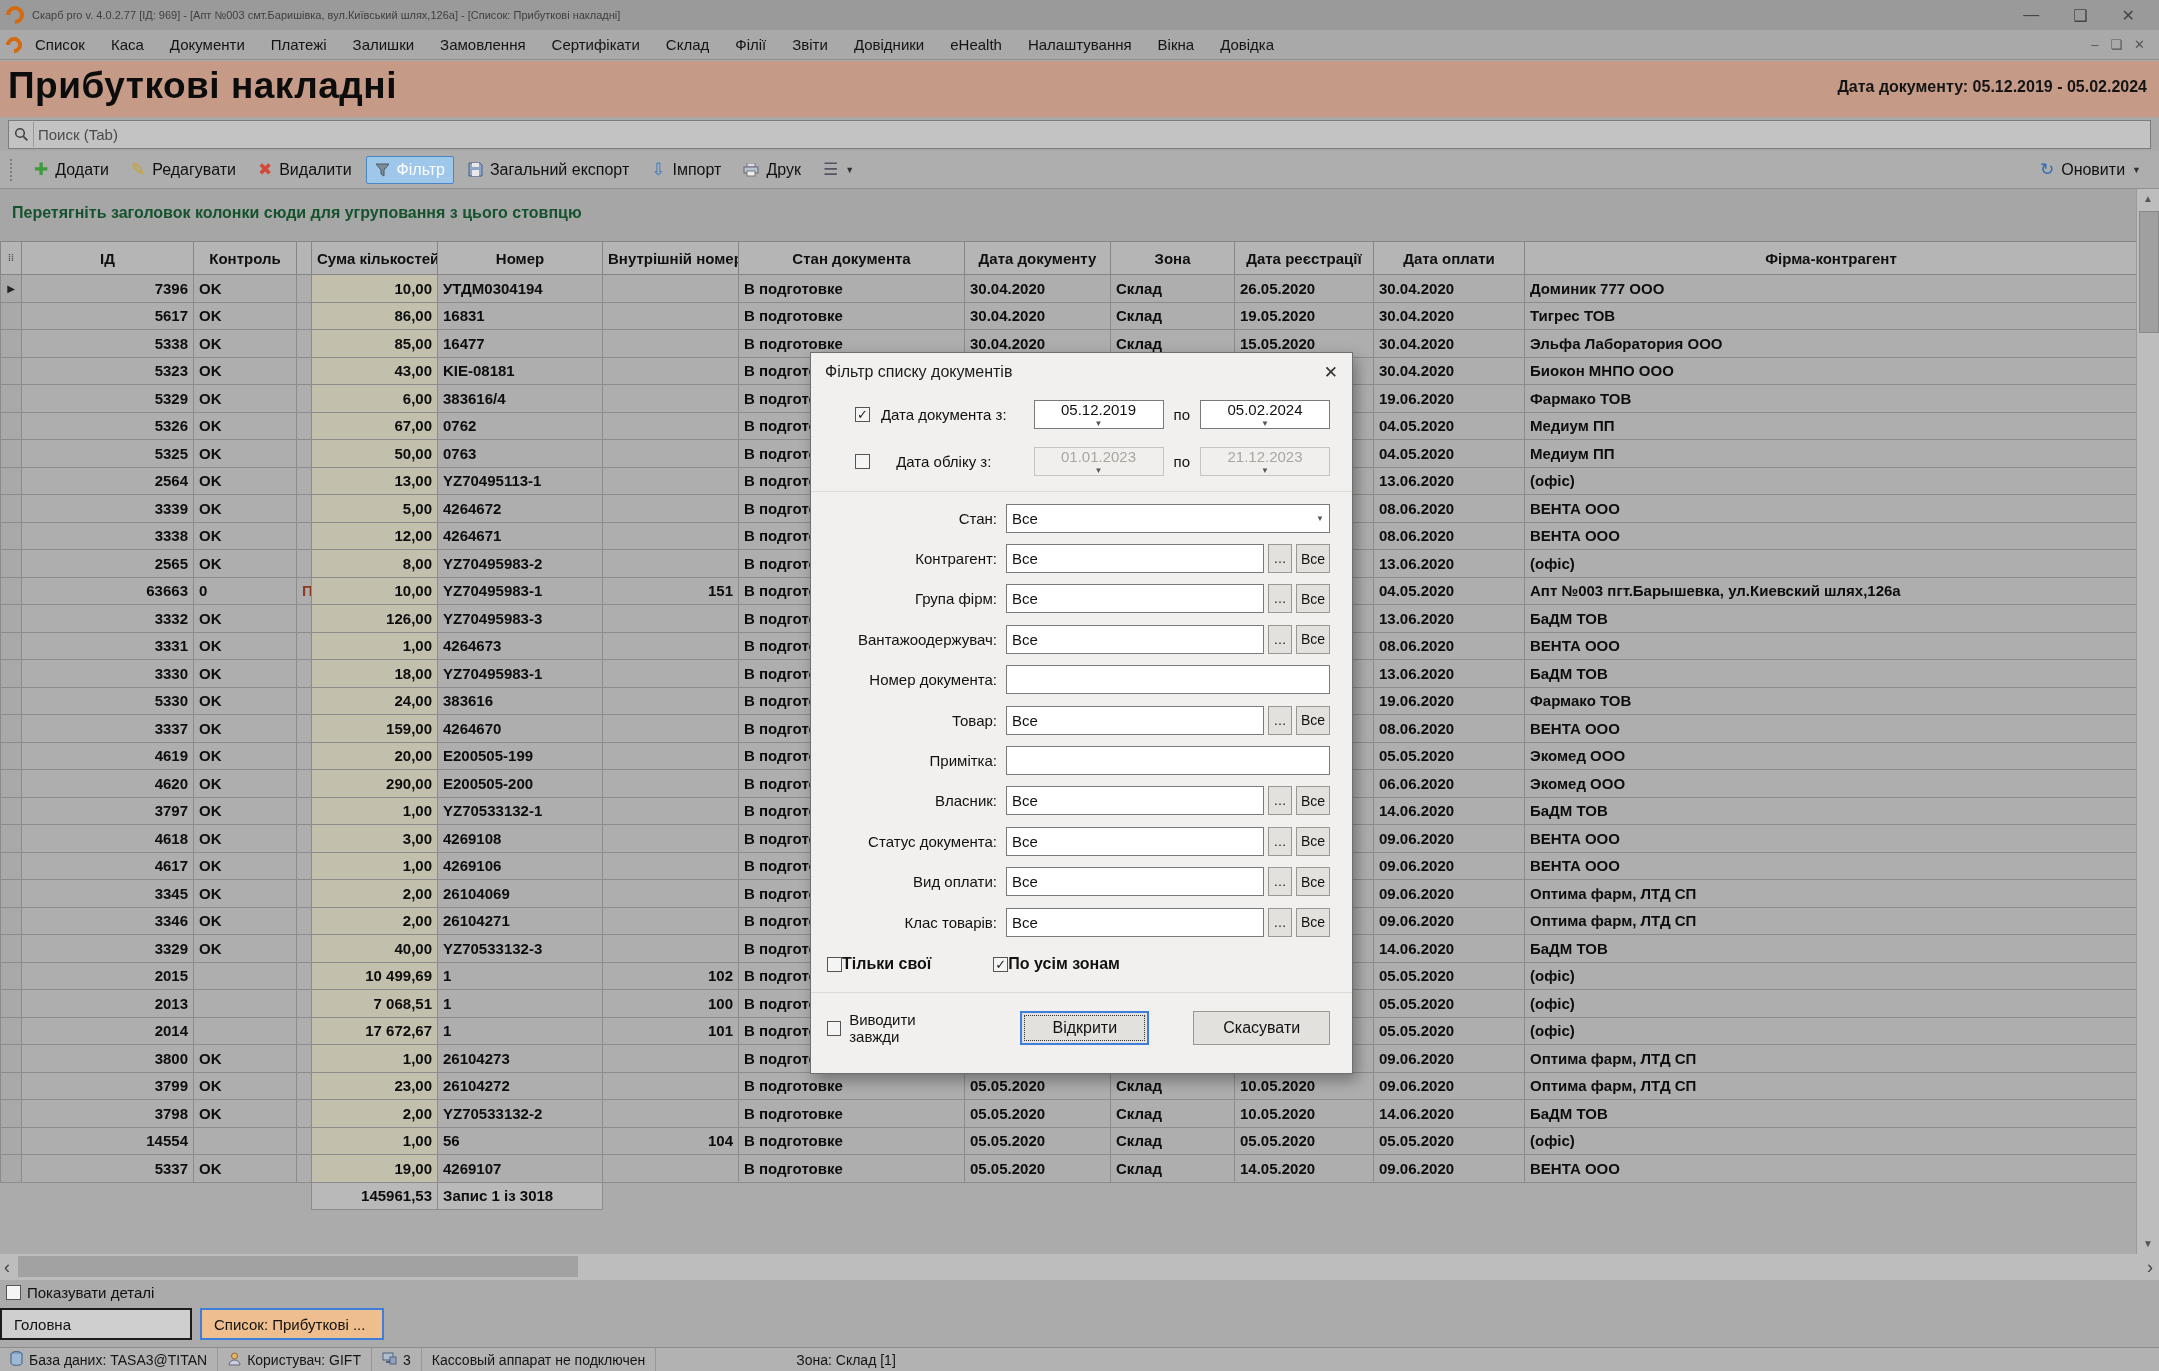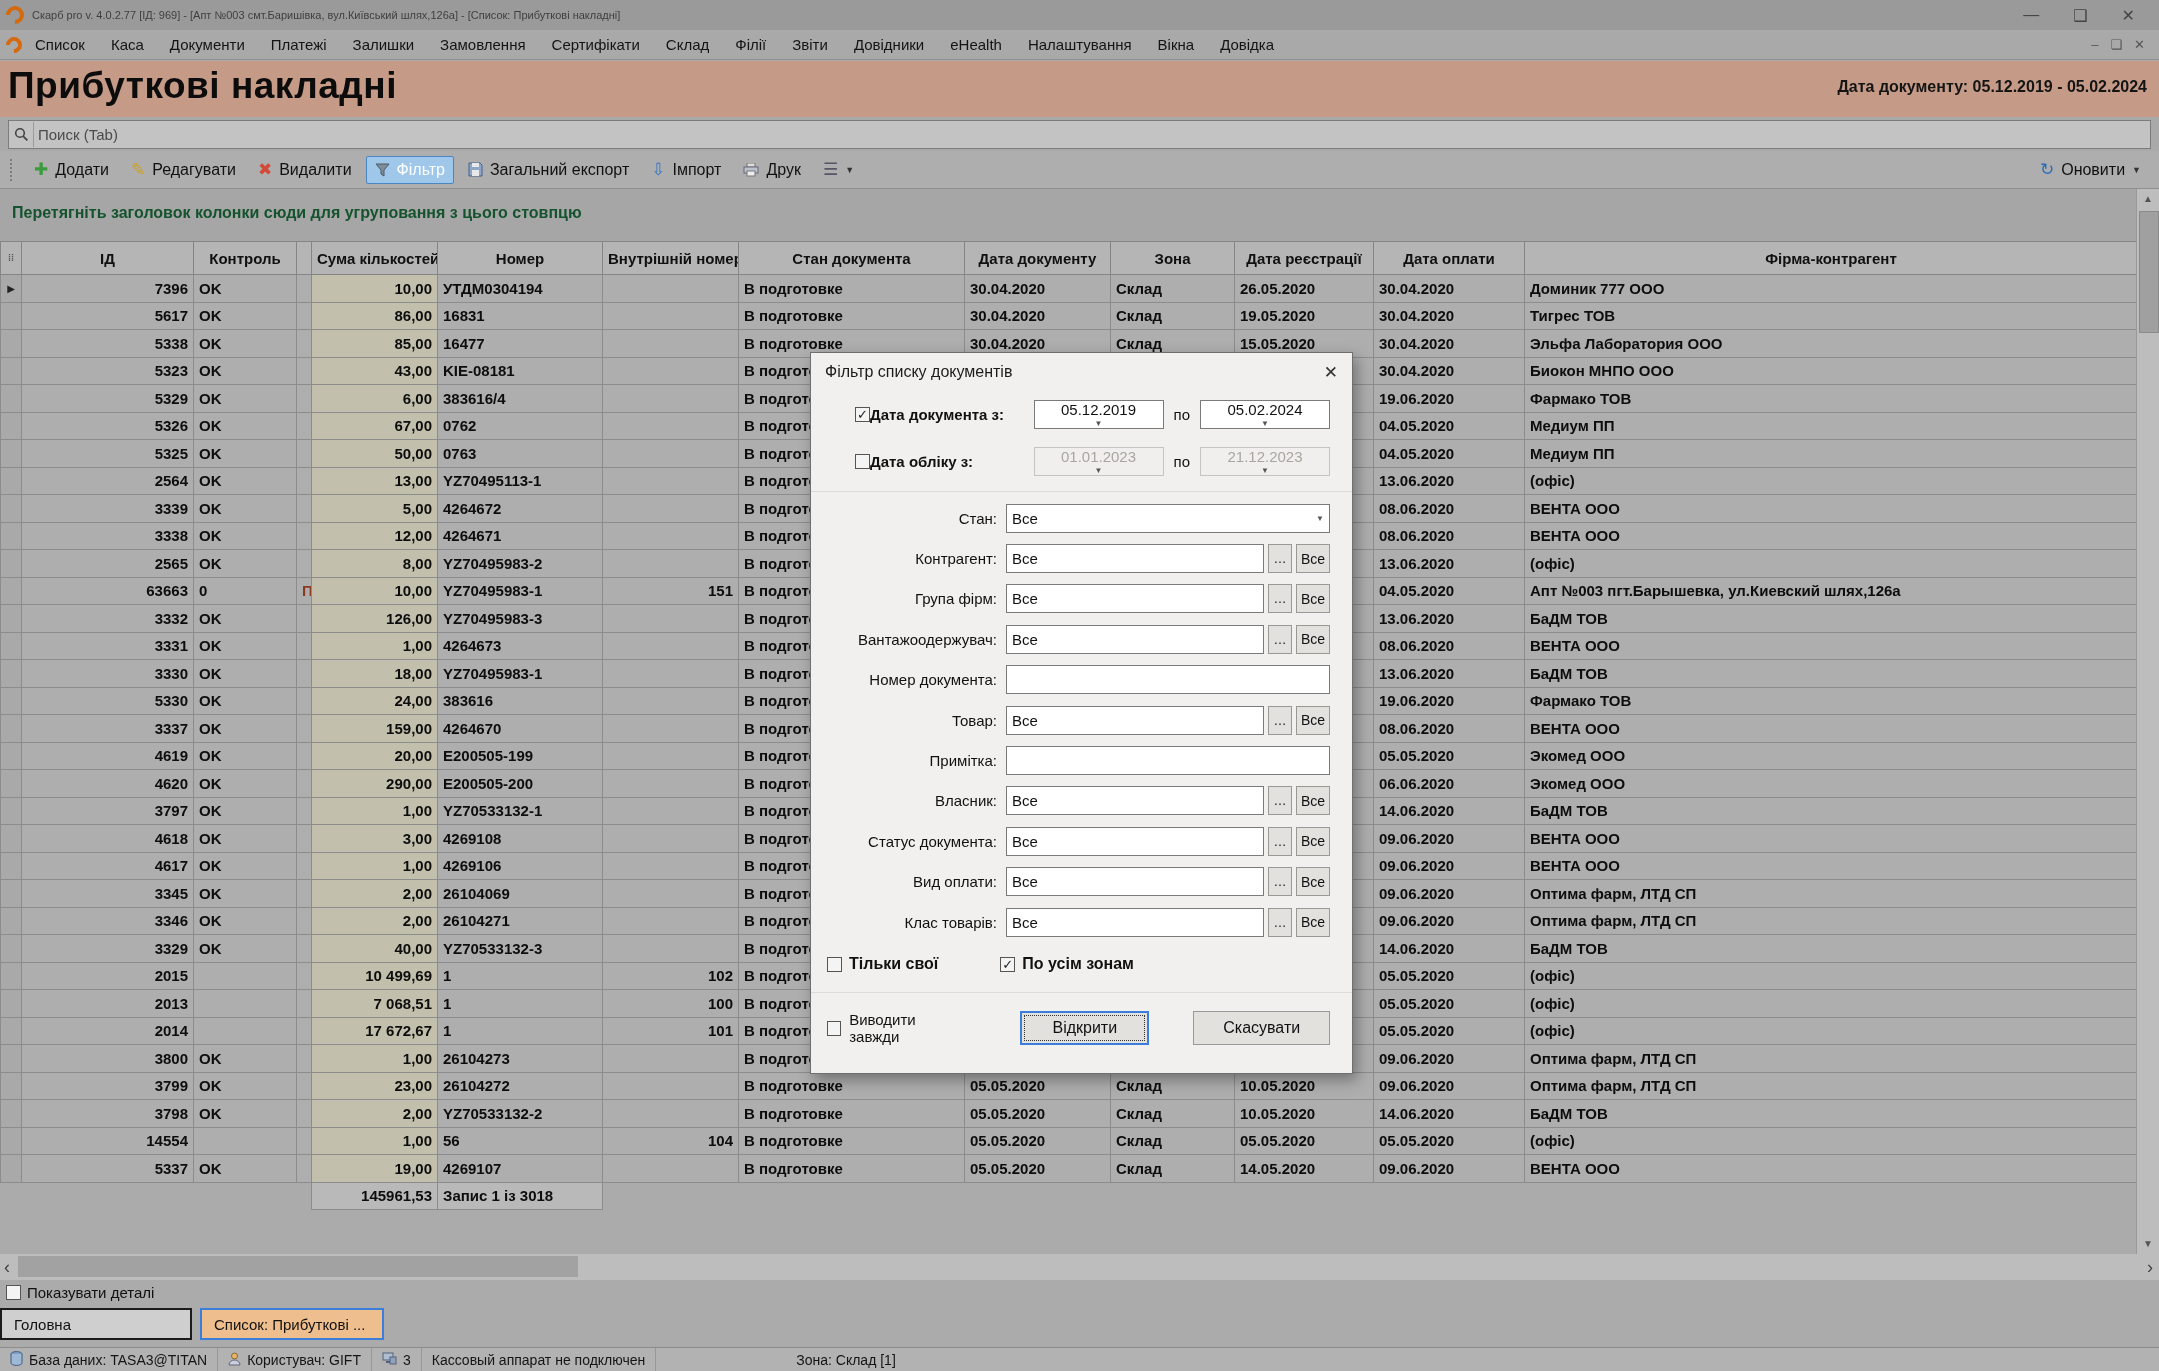--- a/index.html
+++ b/index.html
@@ -72,38 +72,38 @@
              border-top:1px solid #8b8b8b;display:flex;align-items:center;font-size:14px;color:#151515;}
   .statusbar .sec{display:flex;align-items:center;gap:6px;padding:0 10px;height:100%;border-right:1px solid #979797;}
   .statusbar .sec.nb{border-right:none;}
   
   .dialog{position:absolute;left:810px;top:352px;width:543px;height:722px;background:#f1f0ee;
           border:1px solid #6f6f6f;box-shadow:4px 6px 14px rgba(0,0,0,.35);z-index:50;box-sizing:border-box;}
   .dlg-title{height:38px;display:flex;align-items:center;padding:0 14px;font-size:16px;color:#1c1c1c;}
   .dlg-close{margin-left:auto;font-size:17px;color:#333;}
   .dlg-row{display:flex;align-items:center;}
   .daterow{height:47px;padding:0 22px 0 30px;}
-  .daterow .lab{font-size:15px;text-align:left;flex:1;padding-right:16px;font-weight:bold;}
+  .daterow .lab{font-size:15px;text-align:center;flex:1;padding-right:16px;}
   .dcombo{width:130px;height:29px;background:#fff;border:1px solid #7a7a7a;display:flex;align-items:center;
           padding:0 4px;font-size:15px;box-sizing:border-box;flex-direction:column;}
   .dcombo .v{flex:1;} .dcombo .ar{font-size:8px;color:#555;}
   .dcombo.dis{background:#f0efed;color:#a9a69f;border-color:#c6c4c0;}
   .po{font-size:15px;padding:0 10px;}
   .sep{height:1px;background:#dcdbd8;margin:6px 0;}
   .frow{height:40.4px;display:flex;align-items:center;padding:0 22px 0 14px;}
   .frow .flab{width:172px;text-align:right;font-size:15px;padding-right:9px;flex:none;}
   .finput{height:29px;background:#fff;border:1px solid #7a7a7a;box-sizing:border-box;
           display:flex;align-items:center;padding:0 5px;font-size:15px;}
   .grow{flex:1;}
   .fbtn{height:29px;background:#e3e1de;border:1px solid #9a9892;box-sizing:border-box;font-size:13px;
         display:flex;align-items:center;justify-content:center;margin-left:4px;flex:none;}
   .fbtn.dots{width:24px;} .fbtn.all{width:34px;font-size:14px;}
   .checksrow{height:44px;display:flex;align-items:center;padding:0 16px;gap:10px;}
   .checksrow .blab{font-size:16px;font-weight:bold;}
-  .checksrow .pair{display:flex;align-items:center;gap:7px;}
+  .checksrow .pair{display:flex;align-items:center;gap:0;}
   .btnrow{height:58px;display:flex;align-items:center;padding:0 22px 0 16px;gap:8px;}
   .btnrow .lbl{font-size:15px;}
   .pbtn{height:34px;background:#e3e1de;border:1px solid #9a9892;font-size:16px;display:flex;
         align-items:center;justify-content:center;box-sizing:border-box;}
   .pbtn.primary{width:138px;margin-left:50px;border:2px solid #3d7edb;outline:1px dotted #333;outline-offset:-5px;}
   .pbtn.cancel{width:146px;margin-left:36px;}
 </style>
 </head>
 <body>
 

